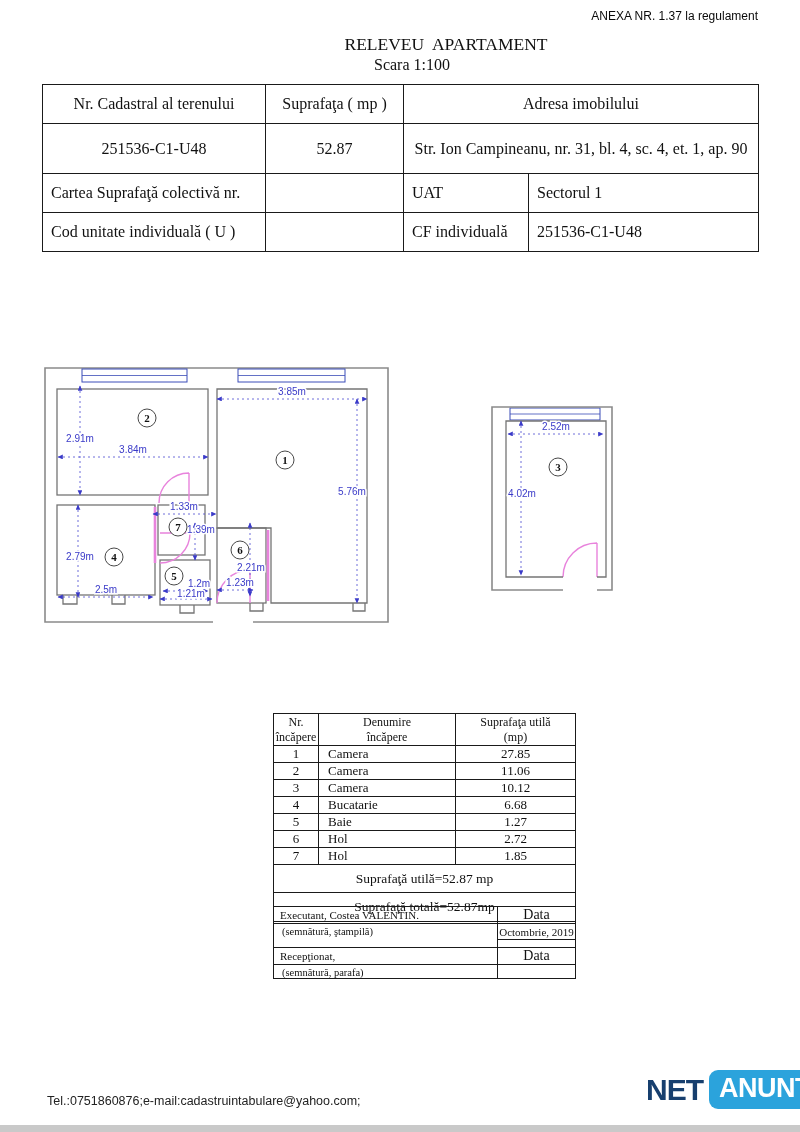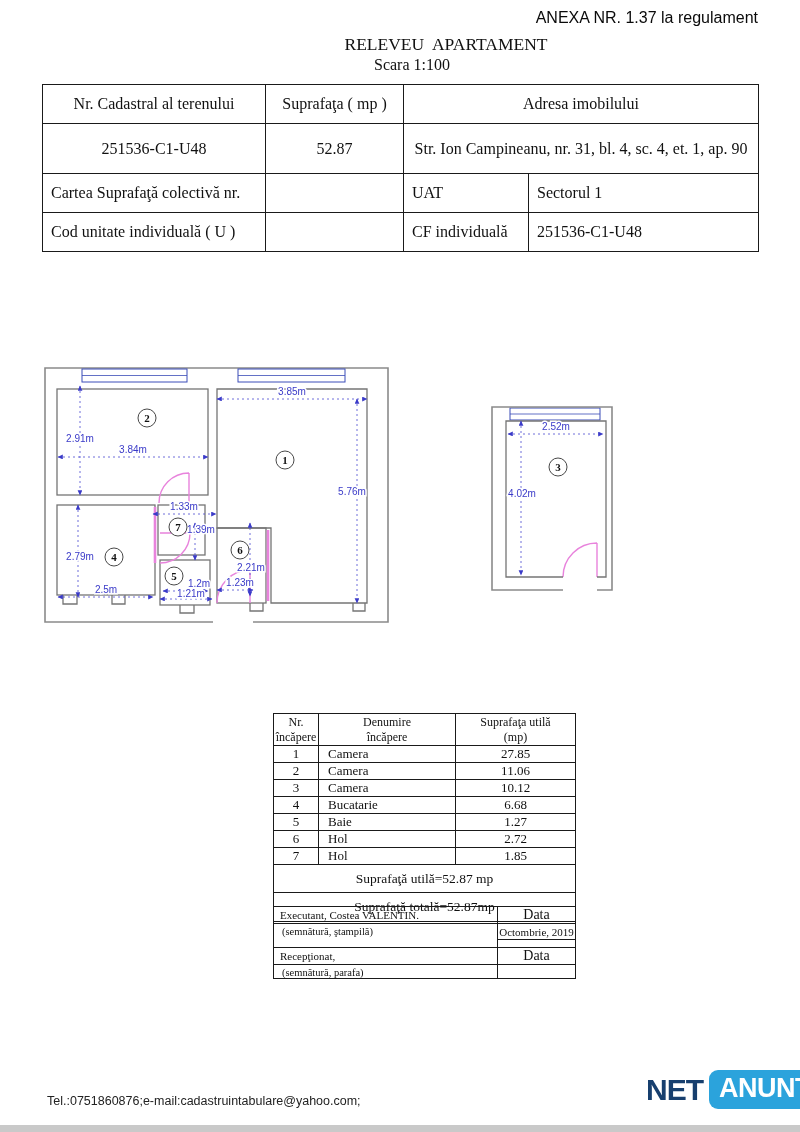--- a/index.html
+++ b/index.html
@@ -1,19 +1,19 @@
 <!DOCTYPE html>
 <html><head>
 <meta charset="utf-8">
 <style>
   html,body{margin:0;padding:0;background:#e8e8e8;}
   .page{position:relative;width:800px;height:1132px;background:#ffffff;overflow:hidden;
         font-family:"Liberation Serif",serif;color:#111;}
   .anexa{position:absolute;top:9px;right:42px;font-family:"Liberation Sans",sans-serif;
-         font-size:16px;color:#0a0a0a;}
+         font-size:12px;color:#0a0a0a;}
   .title{position:absolute;top:34px;left:446px;transform:translateX(-50%);
          font-size:17.5px;white-space:pre;}
   .scale{position:absolute;top:56px;left:412px;transform:translateX(-50%);font-size:16px;}
 
   table{border-collapse:collapse;table-layout:fixed;}
   .info-table{position:absolute;left:42px;top:84px;width:716px;font-size:16px;}
   .info-table td{border:1.4px solid #1a1a1a;padding:10px 5px;overflow:hidden;}
   .info-table .c{text-align:center;}
   .info-table .l{text-align:left;padding-left:8px;}
   .addr{line-height:1.45;}

